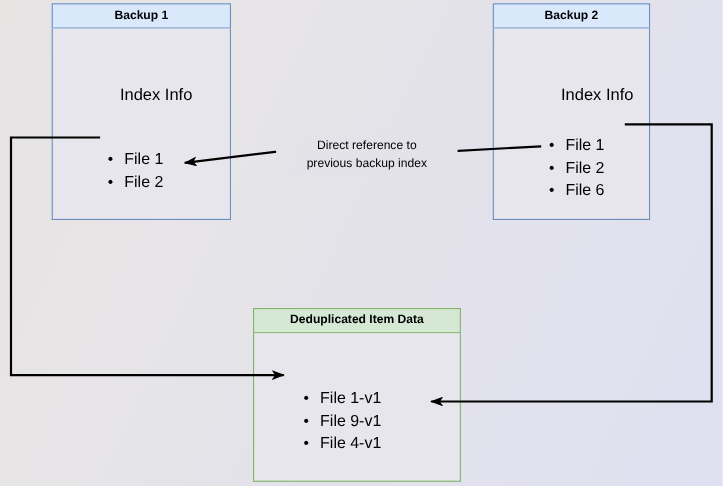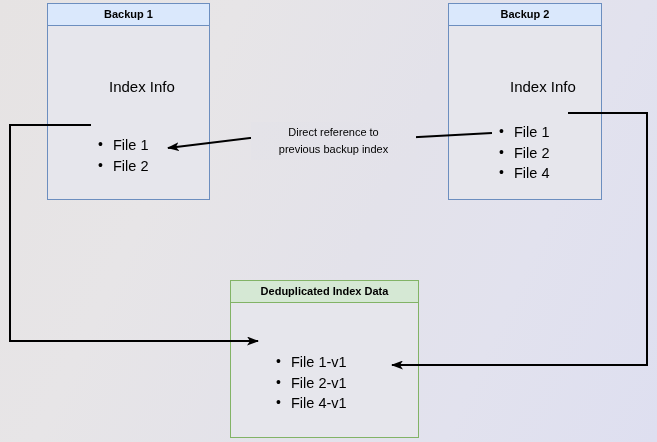--- a/index.html
+++ b/index.html
@@ -117,38 +117,38 @@
     <div class="hdr">Backup 1</div>
     <div class="body" style="height:174px;">
       <div class="index-label" style="left:25px; top:52px;">Index Info</div>
       <ul class="filelist" style="left:50px; top:109px;">
         <li>File 1</li>
         <li>File 2</li>
       </ul>
     </div>
   </div>
 
-  <div class="node blue" style="left:448px; top:3px; width:154px; height:197px;">
+  <div class="node blue" style="left:448px; top:3px; width:143px; height:197px;">
     <div class="hdr">Backup 2</div>
     <div class="body" style="height:174px;">
       <div class="index-label" style="left:25px; top:52px;">Index Info</div>
       <ul class="filelist" style="left:50px; top:96px;">
         <li>File 1</li>
         <li>File 2</li>
-        <li>File 4</li>
+        <li>File 6</li>
       </ul>
     </div>
   </div>
 
   <div class="node green" style="left:230px; top:280px; width:189px; height:158px;">
-    <div class="hdr">Deduplicated Index Data</div>
+    <div class="hdr">Deduplicated Item Data</div>
     <div class="body" style="height:135px;">
       <ul class="filelist" style="left:45px; top:49px;">
         <li>File 1-v1</li>
-        <li>File 2-v1</li>
+        <li>File 9-v1</li>
         <li>File 4-v1</li>
       </ul>
     </div>
   </div>
 
   <svg class="edges" viewBox="0 0 657 442" xmlns="http://www.w3.org/2000/svg">
     <defs>
       <marker id="arrowEnd" markerWidth="12" markerHeight="9" refX="11" refY="4.5" orient="auto" markerUnits="userSpaceOnUse">
         <path d="M0,0 L12,4.5 L0,9 L3,4.5 Z" fill="#000"></path>
       </marker>

